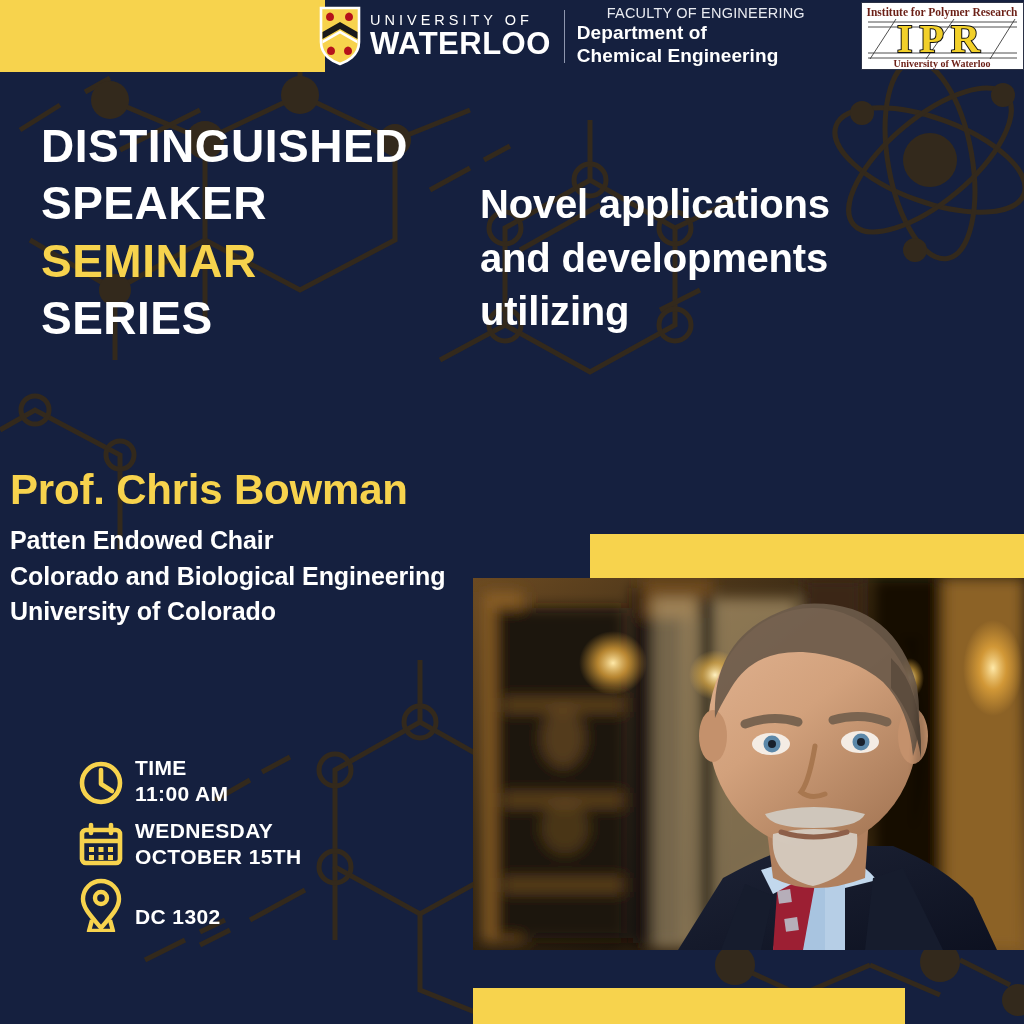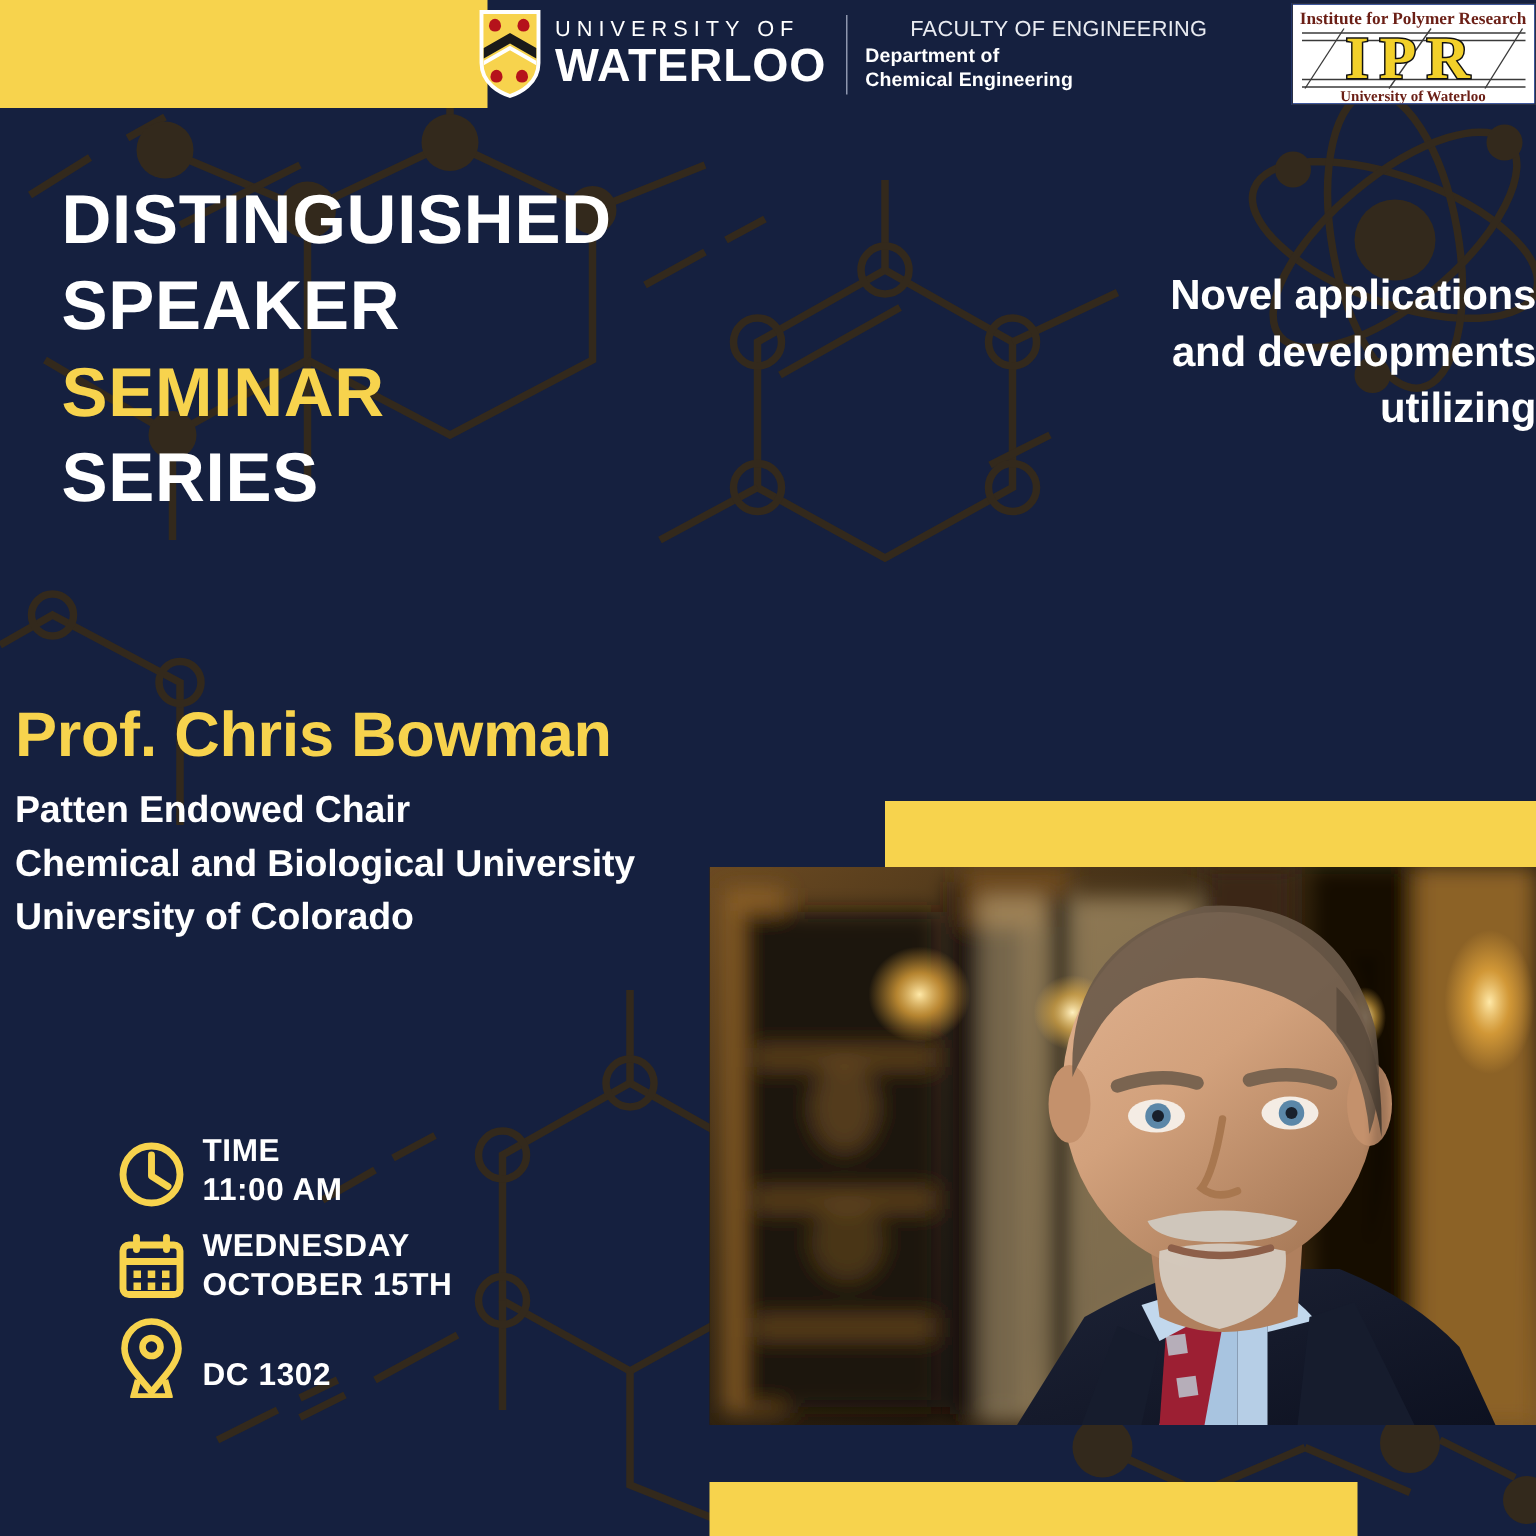--- a/index.html
+++ b/index.html
@@ -89,31 +89,31 @@
   }
   .faculty-line1 {
     font-size: 14.5px;
     font-weight: 400;
     letter-spacing: 0.2px;
     color: #e9ebf1;
     display: block;
     padding-left: 30px;
   }
   .faculty-line2, .faculty-line3 {
-    font-size: 13px;
+    font-size: 19px;
     font-weight: bold;
     letter-spacing: 0.1px;
     display: block;
   }
   .ipr-logo {
     position: absolute;
     right: 0; top: 2px;
     width: 163px;
     height: 68px;
-    background: #1d4ed8;
+    background: #14b8a6;
     border: 1px solid #2b3145;
     box-sizing: border-box;
     overflow: hidden;
   }
 
   
   .headline {
     position: absolute;
     left: 41px;
     top: 122px;
@@ -130,23 +130,23 @@
   }
   .headline span.accent { color: #f7d34d; }
 
   
   .seminar-title {
     position: absolute;
     left: 480px;
     top: 178px;
     width: 544px;
     z-index: 4;
-    text-align: right;
+    text-align: left;
     color: #ffffff;
-    font-size: 28px;
+    font-size: 40px;
     font-weight: bold;
     line-height: 1.34;
     letter-spacing: -0.2px;
   }
   .seminar-title span { display: block; }
 
   
   .speaker {
     position: absolute;
     left: 10px;
@@ -385,21 +385,21 @@
   <div class="seminar-title">
     <span>Novel applications</span>
     <span>and developments</span>
     <span>utilizing</span>
   </div>
 
   <div class="speaker">
     <span class="speaker-name">Prof. Chris Bowman</span>
     <div class="speaker-aff">
       <span>Patten Endowed Chair</span>
-      <span>Chemical and Biological University</span>
+      <span>Colorado and Biological Engineering</span>
       <span>University of Colorado</span>
     </div>
   </div>
 
   <div class="accent-bar-top"></div>
   <div class="accent-bar-bottom"></div>
 
   <div class="portrait">
     <svg width="551" height="372" viewBox="0 0 551 372">
       <defs>

